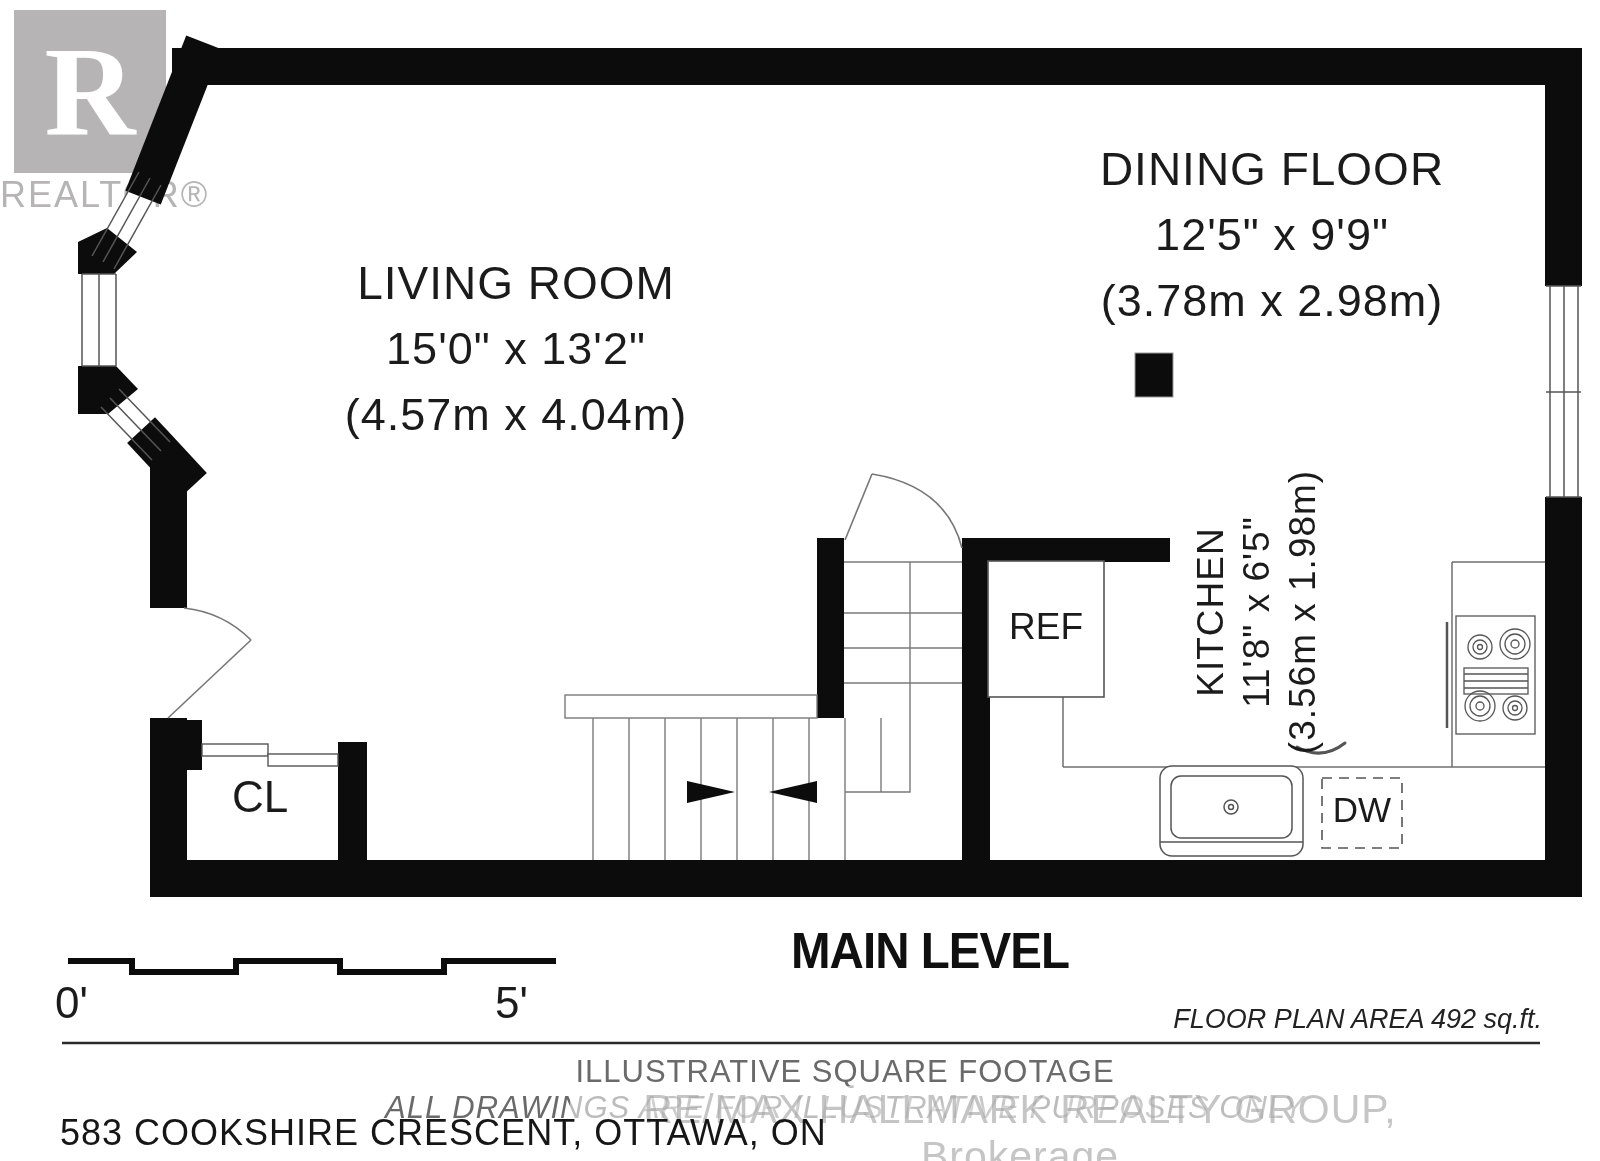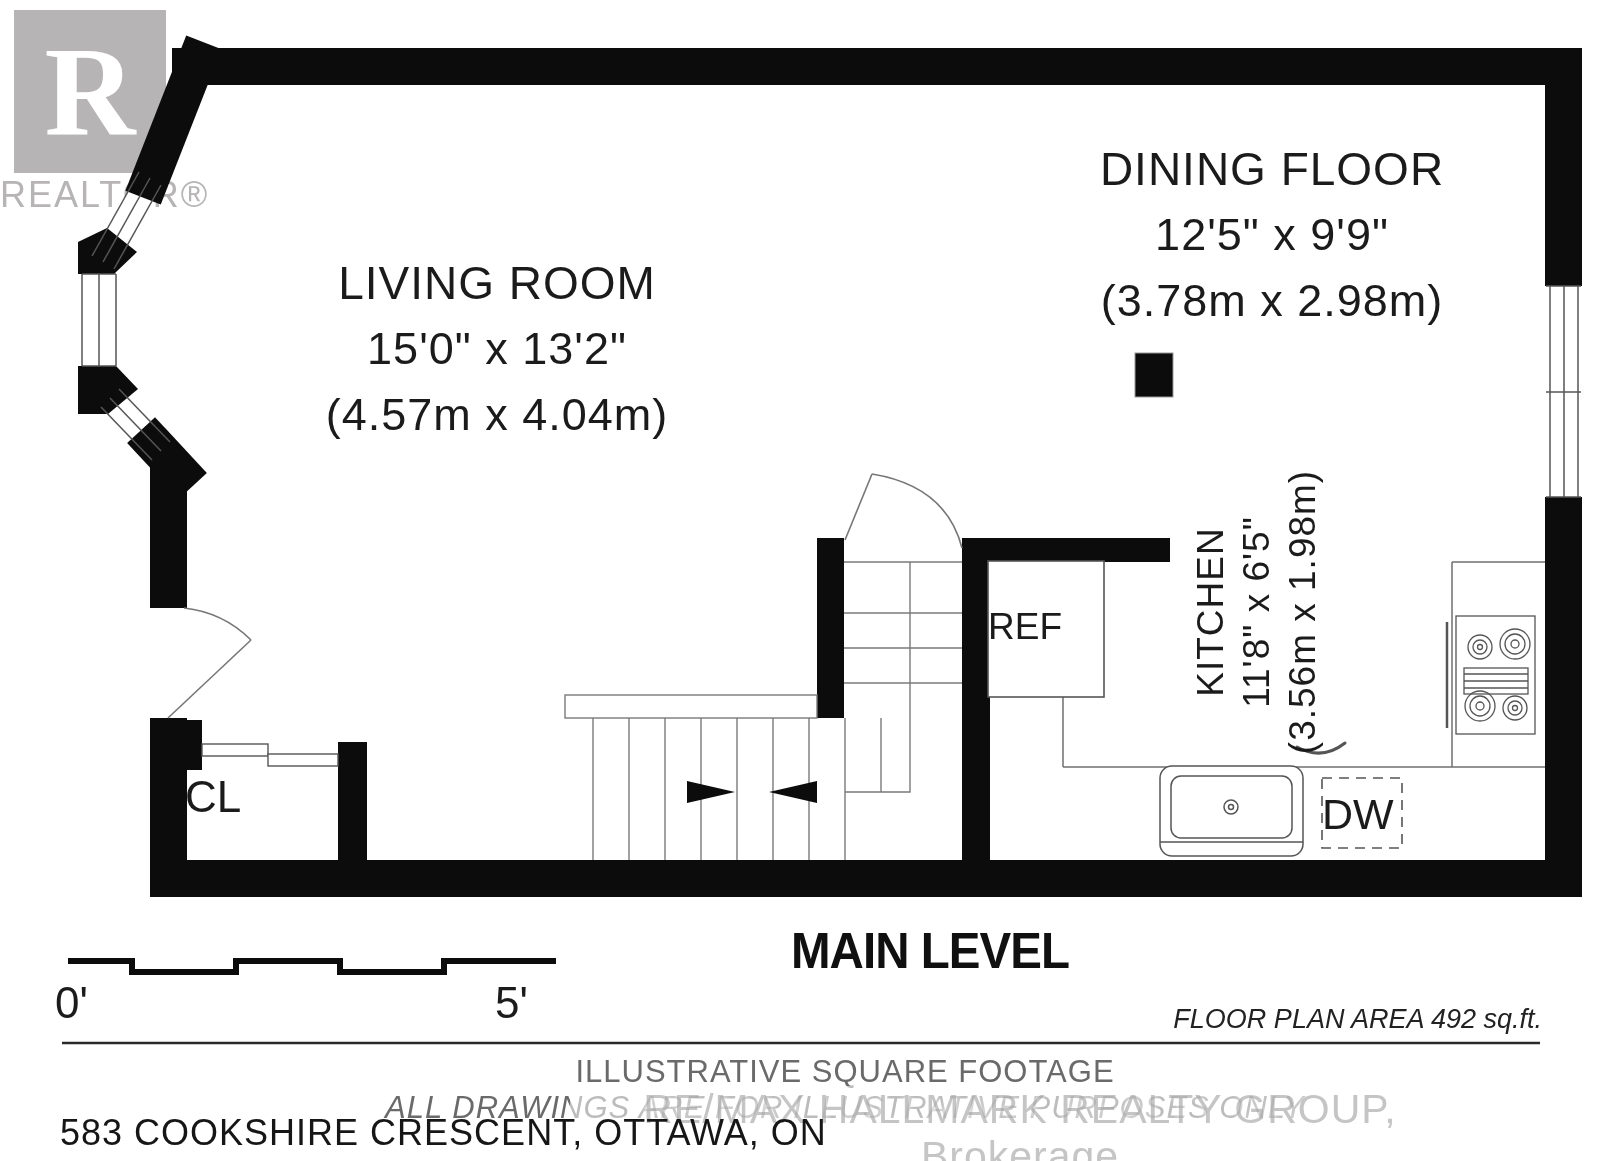--- a/index.html
+++ b/index.html
@@ -7,21 +7,21 @@
   .canvas{position:relative;width:1600px;height:1161px;background:#fff;}
   .abs{position:absolute;}
   
   .logo-box{left:14px;top:10px;width:152px;height:163px;background:#b6b4b4;display:flex;align-items:center;justify-content:center;}
   .logo-r{font-family:"Liberation Serif","DejaVu Serif",serif;font-weight:bold;font-size:126px;color:#fff;line-height:1;}
   .logo-wordmark{left:0px;top:174px;width:196px;text-align:center;font-size:36px;color:#b6b4b4;letter-spacing:2px;}
   
   .room-label{text-align:center;color:#1b1b1b;font-size:46px;line-height:66px;letter-spacing:1px;}
   .room-label .dim{font-size:45px;}
   .kitchen-label{left:1073px;top:537px;width:380px;height:150px;transform:rotate(-90deg);font-size:37px;line-height:46px;}
-  .fixture-label{text-align:left;color:#1b1b1b;}
+  .fixture-label{text-align:center;color:#1b1b1b;}
   
   .main-level{left:630px;top:922px;width:600px;text-align:center;font-size:50px;font-weight:bold;color:#101010;letter-spacing:-1px;transform:scaleX(.95);}
   .area-note{left:1042px;top:1004px;width:500px;text-align:right;font-size:27px;color:#222;font-style:italic;}
   .scale-num{font-size:44px;color:#1b1b1b;}
   .disclaimer{left:255px;width:1180px;text-align:center;font-size:31px;color:#6a6a6a;letter-spacing:1px;}
   .watermark{left:570px;top:1086px;width:900px;text-align:center;font-size:41px;letter-spacing:1px;color:rgba(152,149,149,0.55);text-shadow:0 0 6px #fff;background:rgba(255,255,255,0.55);}
   .address{left:60px;top:1112px;font-size:36px;color:#161616;letter-spacing:1px;}
   svg{position:absolute;left:0;top:0;}
 </style>
 </head>
@@ -163,40 +163,40 @@
       <circle cx="1231" cy="807" r="7" fill="none"></circle>
       <circle cx="1231" cy="807" r="2.5" fill="none"></circle>
       <path d="M1297,747 Q1322,761 1345,743" fill="none" stroke-width="3" stroke-linecap="round"></path>
     </g>
     <rect x="1322" y="778" width="80" height="70" fill="none" stroke="#555" stroke-width="1.6" stroke-dasharray="10 7"></rect>
 
     <path d="M68,961 H132 V972 H236 V961 H340 V972 H444 V961 H556" fill="none" stroke="#0c0c0c" stroke-width="6"></path>
     <line x1="62" y1="1043" x2="1540" y2="1043" stroke="#2a2a2a" stroke-width="2.5"></line>
   </svg>
 
-  <div class="abs room-label" style="left:247px;top:250px;width:500px;">
+  <div class="abs room-label" style="left:266px;top:250px;width:500px;">
     <div>LIVING ROOM</div>
     <div class="dim">15'0" x 13'2"</div>
     <div class="dim">(4.57m x 4.04m)</div>
   </div>
 
   <div class="abs room-label" style="left:1022px;top:136px;width:500px;">
     <div>DINING FLOOR</div>
     <div class="dim">12'5" x 9'9"</div>
     <div class="dim">(3.78m x 2.98m)</div>
   </div>
 
   <div class="abs room-label kitchen-label">
     <div>KITCHEN</div>
     <div>11'8" x 6'5"</div>
     <div>(3.56m x 1.98m)</div>
   </div>
 
   <div class="abs fixture-label" style="left:988px;top:606px;width:116px;font-size:37px;">REF</div>
-  <div class="abs fixture-label" style="left:1322px;top:790px;width:80px;font-size:43px;">DW</div>
+  <div class="abs fixture-label" style="left:1322px;top:790px;width:80px;font-size:35px;">DW</div>
   <div class="abs fixture-label" style="left:185px;top:772px;width:150px;font-size:44px;">CL</div>
 
   <div class="abs scale-num" style="left:55px;top:978px;">0'</div>
   <div class="abs scale-num" style="left:495px;top:978px;">5'</div>
 
   <div class="abs main-level">MAIN LEVEL</div>
   <div class="abs area-note">FLOOR PLAN AREA 492 sq.ft.</div>
   <div class="abs disclaimer" style="top:1054px;">ILLUSTRATIVE SQUARE FOOTAGE</div>
   <div class="abs disclaimer" style="top:1090px;font-style:italic;">ALL DRAWINGS ARE FOR ILLUSTRATIVE PURPOSES ONLY</div>
   <div class="abs watermark">RE/MAX HALLMARK REALTY GROUP, Brokerage</div>

